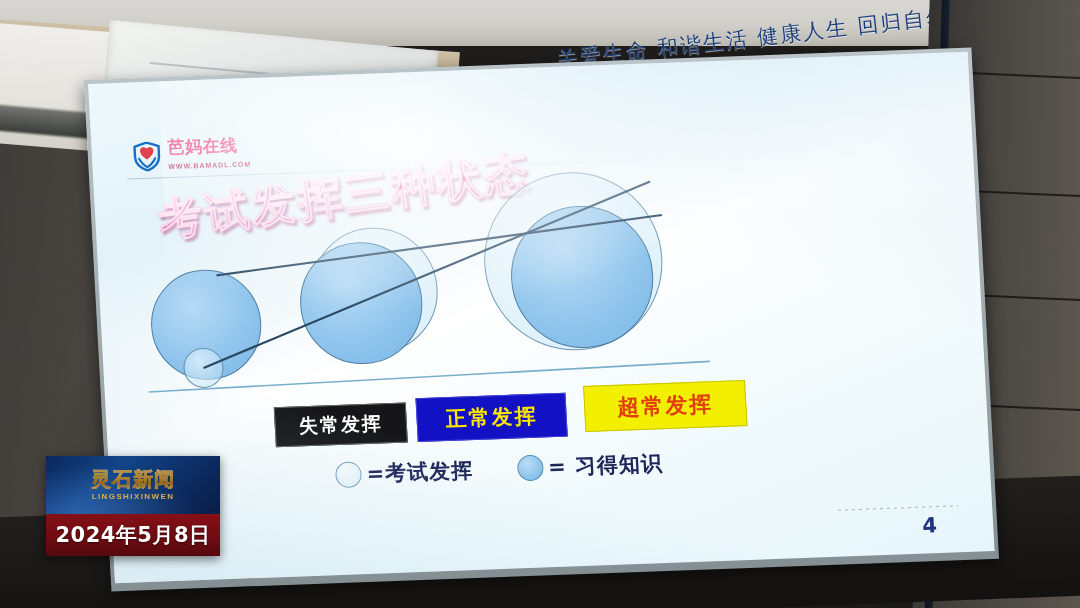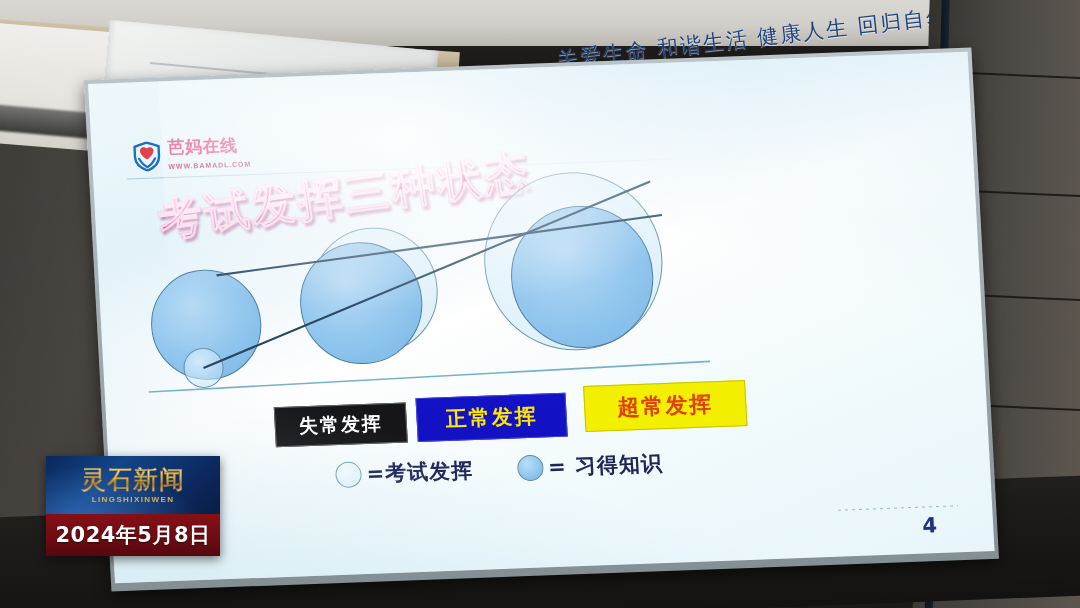--- a/index.html
+++ b/index.html
@@ -250,21 +250,21 @@
     display: flex; flex-direction: column; align-items: center; justify-content: center;
     overflow: hidden;
   }
   .newsbug .nb-top::after {
     content: ""; position: absolute; inset: 0;
     background: radial-gradient(ellipse at 25% 120%, rgba(90,160,230,.45), rgba(0,0,0,0) 60%);
   }
   .nb-cn {
     position: relative; z-index: 2;
     font-family: "DejaVu Sans", "Liberation Sans", sans-serif;
-    font-size: 25px; font-weight: 400; letter-spacing: 1px;
+    font-size: 20px; font-weight: 700; letter-spacing: 1px;
     background: linear-gradient(180deg, #ffe9a8 0%, #e8bc4e 45%, #b9842a 70%, #f2d78a 100%);
     -webkit-background-clip: text; background-clip: text; color: transparent;
     -webkit-text-stroke: .6px rgba(120,80,20,.55);
     line-height: 1;
   }
   .nb-en {
     position: relative; z-index: 2; margin-top: 3px;
     font-size: 8px; font-weight: 700; letter-spacing: 1.4px;
     color: #d9ae4d;
   }

